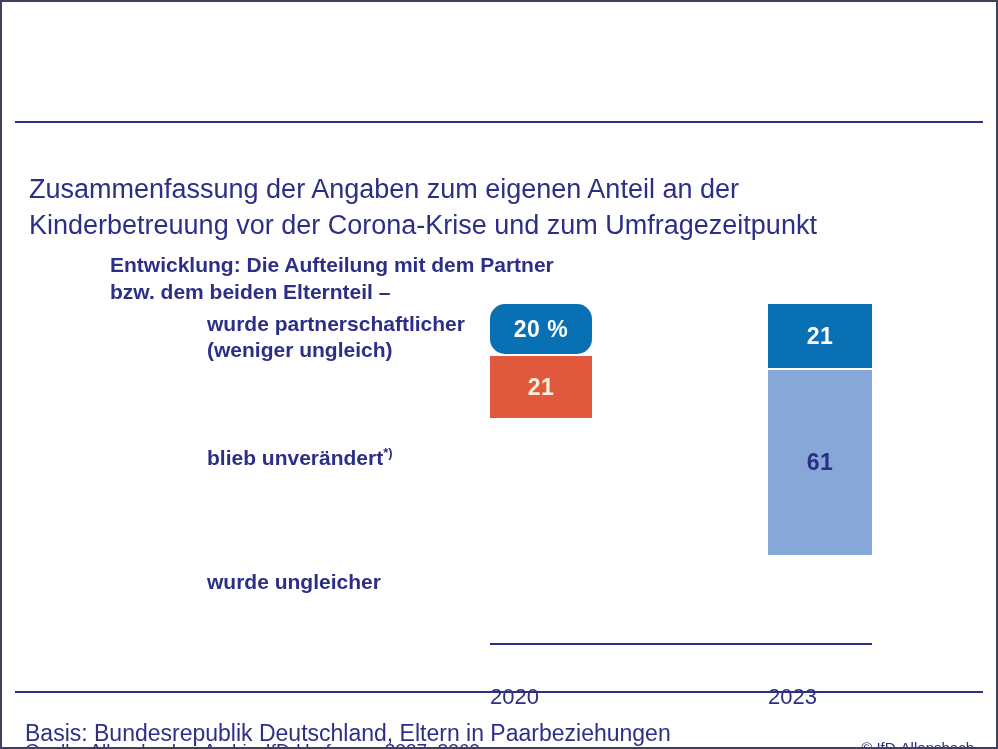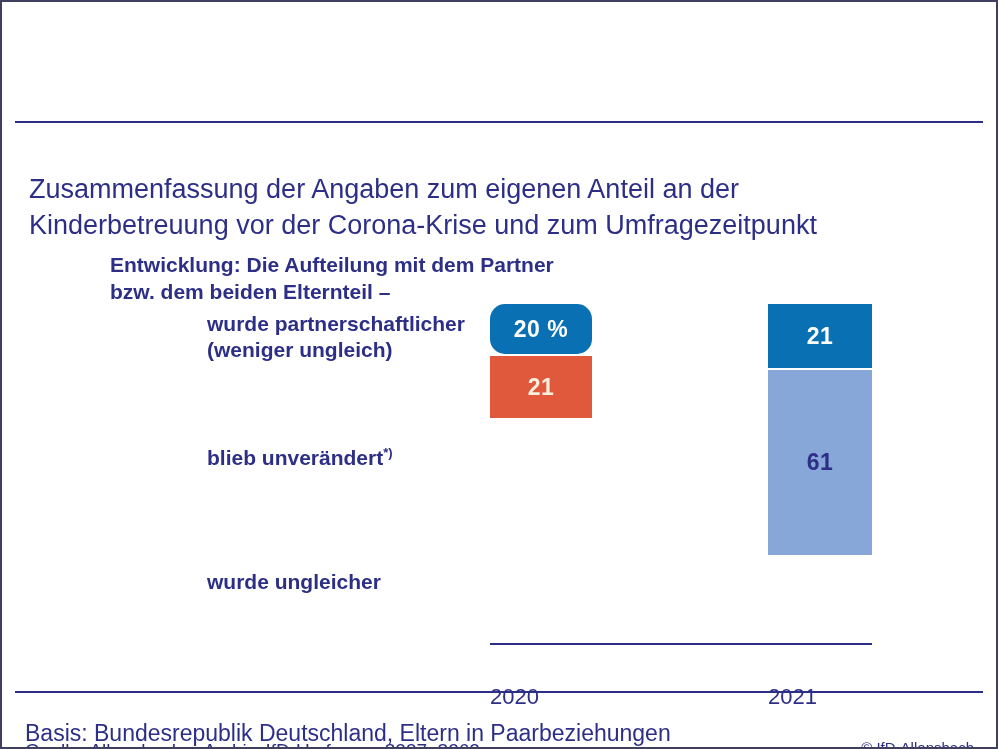--- a/index.html
+++ b/index.html
@@ -115,21 +115,21 @@
       <div class="seg" style="height: 186.66px; background: rgb(134, 167, 215);">
         <span class="seg-label" style="color: rgb(45, 47, 135);">61</span>
       </div>
     </div>
 
 
   <div class="abs axis-line"></div>
 
   <div class="abs year-label year-0">2020</div>
 
-  <div class="abs year-label year-1">2021</div>
+  <div class="abs year-label year-1">2023</div>
 
 
   <div class="abs footer-rule"></div>
 
   <p class="abs basis-text">Basis: Bundesrepublik Deutschland, Eltern in Paarbeziehungen</p>
 
   <p class="abs quelle-text">Quelle: Allensbacher Archiv, IfD-Umfragen 8237, 8262</p>
 
   <p class="abs copyright-text">© IfD-Allensbach</p>
 

